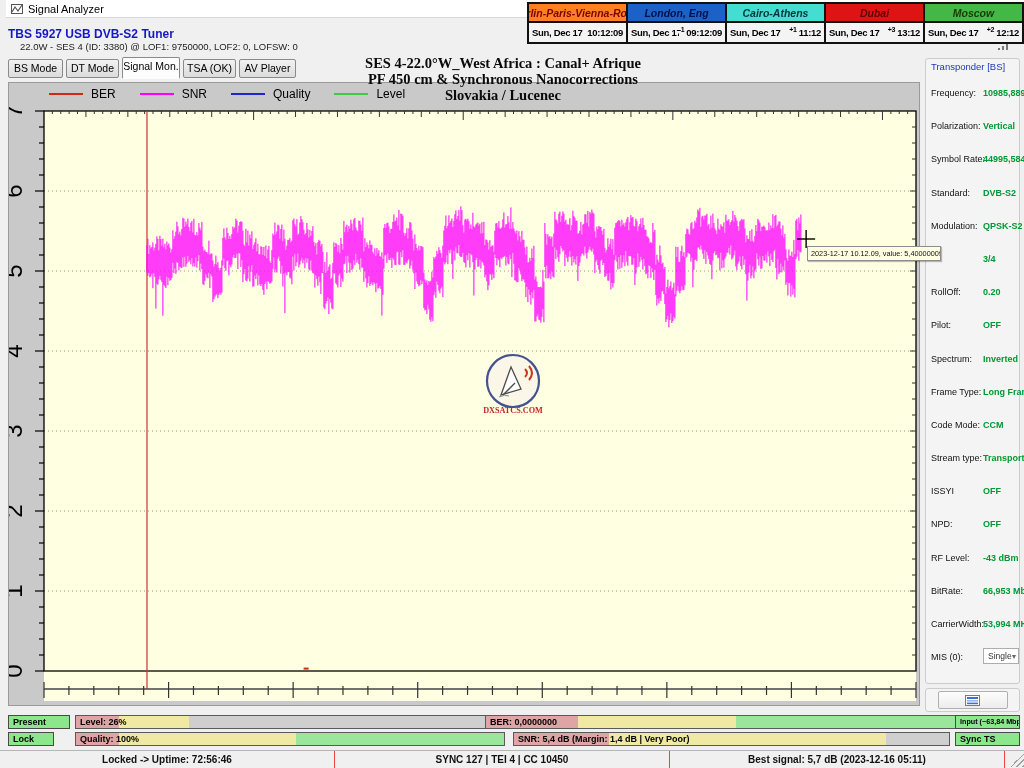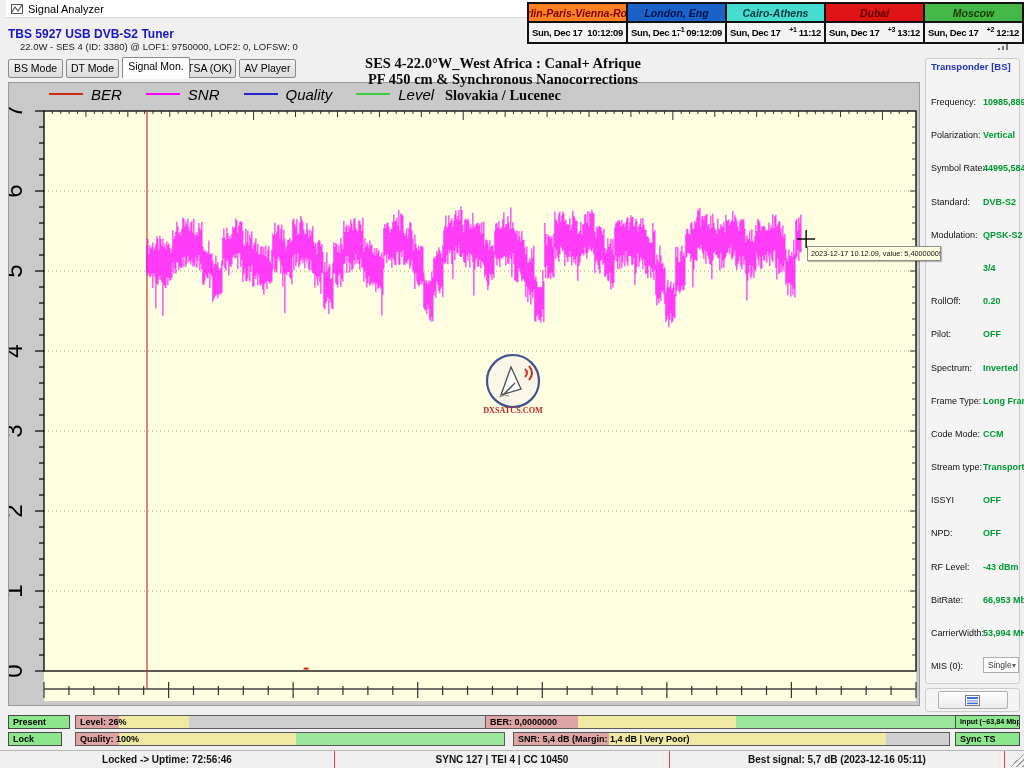--- a/index.html
+++ b/index.html
@@ -40,38 +40,38 @@
   #chart-titles { position:absolute; left:93px; top:55px; width:820px; text-align:center;
                   font-family:"Liberation Serif", serif; font-weight:bold; font-size:14.5px;
                   line-height:16px; color:#0a0a0a; z-index:6; pointer-events:none; }
 
   
   #chart-panel { position:absolute; left:8px; top:82px; width:912px; height:624px;
                  background:#c9c9c9; border:1px solid #9a9a9a; }
   #legend { position:absolute; left:40px; top:3px; height:16px; display:flex; align-items:center; z-index:4; }
   .leg-item { display:flex; align-items:center; margin-right:24px; }
   .leg-line { width:34px; height:2px; margin-right:8px; }
-  .leg-label { font-size:15px;font-style:italic; }
+  .leg-label { font-size:12px; }
   #plot-svg { position:absolute; left:0; top:0; }
 
   
   #watermark { position:absolute; left:472px; top:270px; width:64px; height:66px; z-index:3; opacity:0.95; }
 
   
   #cursor-tooltip { position:absolute; left:807px; top:246px; width:134px; height:15px; z-index:50;
                     background:#ffffe1; border:1px solid #8c8c8c; font-size:7.3px; line-height:13px;
                     white-space:nowrap; overflow:hidden; padding-left:3px; color:#111;
                     box-shadow:1px 1px 1px rgba(0,0,0,.25); }
 
   
   #sidebar { position:absolute; left:922px; top:50px; width:102px; height:664px; background:#f0f0f0; }
   .groupbox { position:absolute; left:3px; width:95px; background:#f4f4f4;
               border:1px solid #cccccc; border-radius:3px; }
   #gb-transponder { top:8px; height:626px; padding:2px 0 0 5px; }
-  #gb-title { font-size:9.5px; font-weight:bold; color:#2233bb; margin-bottom:15px; }
+  #gb-title { font-size:9.5px; font-weight:normal; color:#2233bb; margin-bottom:6px; }
   .tp-row { height:33.2px; display:flex; align-items:flex-start; padding-top:10px; }
   .tp-label { font-size:9px; color:#111; width:52px; flex:0 0 auto; white-space:nowrap; }
   .tp-value { font-size:9px; font-weight:bold; color:#009933; white-space:nowrap; }
   #mis-select { width:46px; height:16px; background:#fff; border:1px solid #adadad; display:flex;
                 align-items:center; font-size:8.5px; color:#333; padding:0 2px 0 4px; margin-top:-4px; }
   #mis-select .chev { margin-left:auto; font-size:8px; color:#666; }
   #gb-actions { top:638px; height:24px; display:flex; align-items:center; justify-content:center; }
   #save-view-btn { width:70px; height:18px; background:linear-gradient(#fdfdfd,#ececec);
                    border:1px solid #b0b0b0; border-radius:2px; display:flex;
                    align-items:center; justify-content:center; }
@@ -155,21 +155,21 @@
 </div>
 <svg id="antenna-mini" viewBox="0 0 16 9">
   <rect x="1" y="6" width="2" height="3" fill="#777"></rect>
   <rect x="5" y="4" width="2" height="5" fill="#777"></rect>
   <rect x="9" y="2" width="2" height="7" fill="#777"></rect>
   <rect x="13" y="0" width="2" height="9" fill="#777"></rect>
 </svg>
 
 <div class="mode-btn" style="left:8px;width:55px">BS Mode</div>
 <div class="mode-btn" style="left:66px;width:53px">DT Mode</div>
-<div class="mode-btn active" style="left:122px;width:68px">Signal Mon.</div>
+<div class="mode-btn active" style="left:122px;width:58px">Signal Mon.</div>
 <div class="mode-btn" style="left:183px;width:53px">TSA (OK)</div>
 <div class="mode-btn" style="left:239px;width:57px">AV Player</div>
 
 <div id="chart-titles">
   <div>SES 4-22.0°W_West Africa : Canal+ Afrique</div>
   <div>PF 450 cm &amp; Synchronous Nanocorrections</div>
   <div>Slovakia / Lucenec</div>
 </div>
 
 <div id="chart-panel">
@@ -532,21 +532,21 @@
   </div>
 </div>
 
 <div class="mon-row" id="mon-row-0">
   <div class="mon-box" style="left:8px;width:62px">Present</div>
   <div class="mon-bar bar-level" style="left:75px;width:430px">Level: 26%</div>
   <div class="mon-bar bar-ber" style="left:485px;width:501px">BER: 0,0000000</div>
   <div class="mon-box" style="left:955px;width:65px;font-size:7.2px">Input (~63,84 Mbps)</div>
 </div>
 <div class="mon-row" id="mon-row-1">
-  <div class="mon-box" style="left:8px;width:54px">Lock</div>
+  <div class="mon-box" style="left:8px;width:46px">Lock</div>
   <div class="mon-bar bar-quality" style="left:75px;width:430px">Quality: 100%</div>
   <div class="mon-bar bar-snr" style="left:513px;width:437px">SNR: 5,4 dB (Margin: 1,4 dB | Very Poor)</div>
   <div class="mon-box" style="left:955px;width:65px">Sync TS</div>
 </div>
 
 <div id="statusbar">
   <div class="sb-seg" style="flex:0 0 335px">Locked -&gt; Uptime: 72:56:46</div>
   <div class="sb-seg" style="flex:0 0 335px">SYNC 127 | TEI 4 | CC 10450</div>
   <div class="sb-seg" style="flex:0 0 335px">Best signal: 5,7 dB (2023-12-16 05:11)</div>
   <div id="sb-grip"></div>

